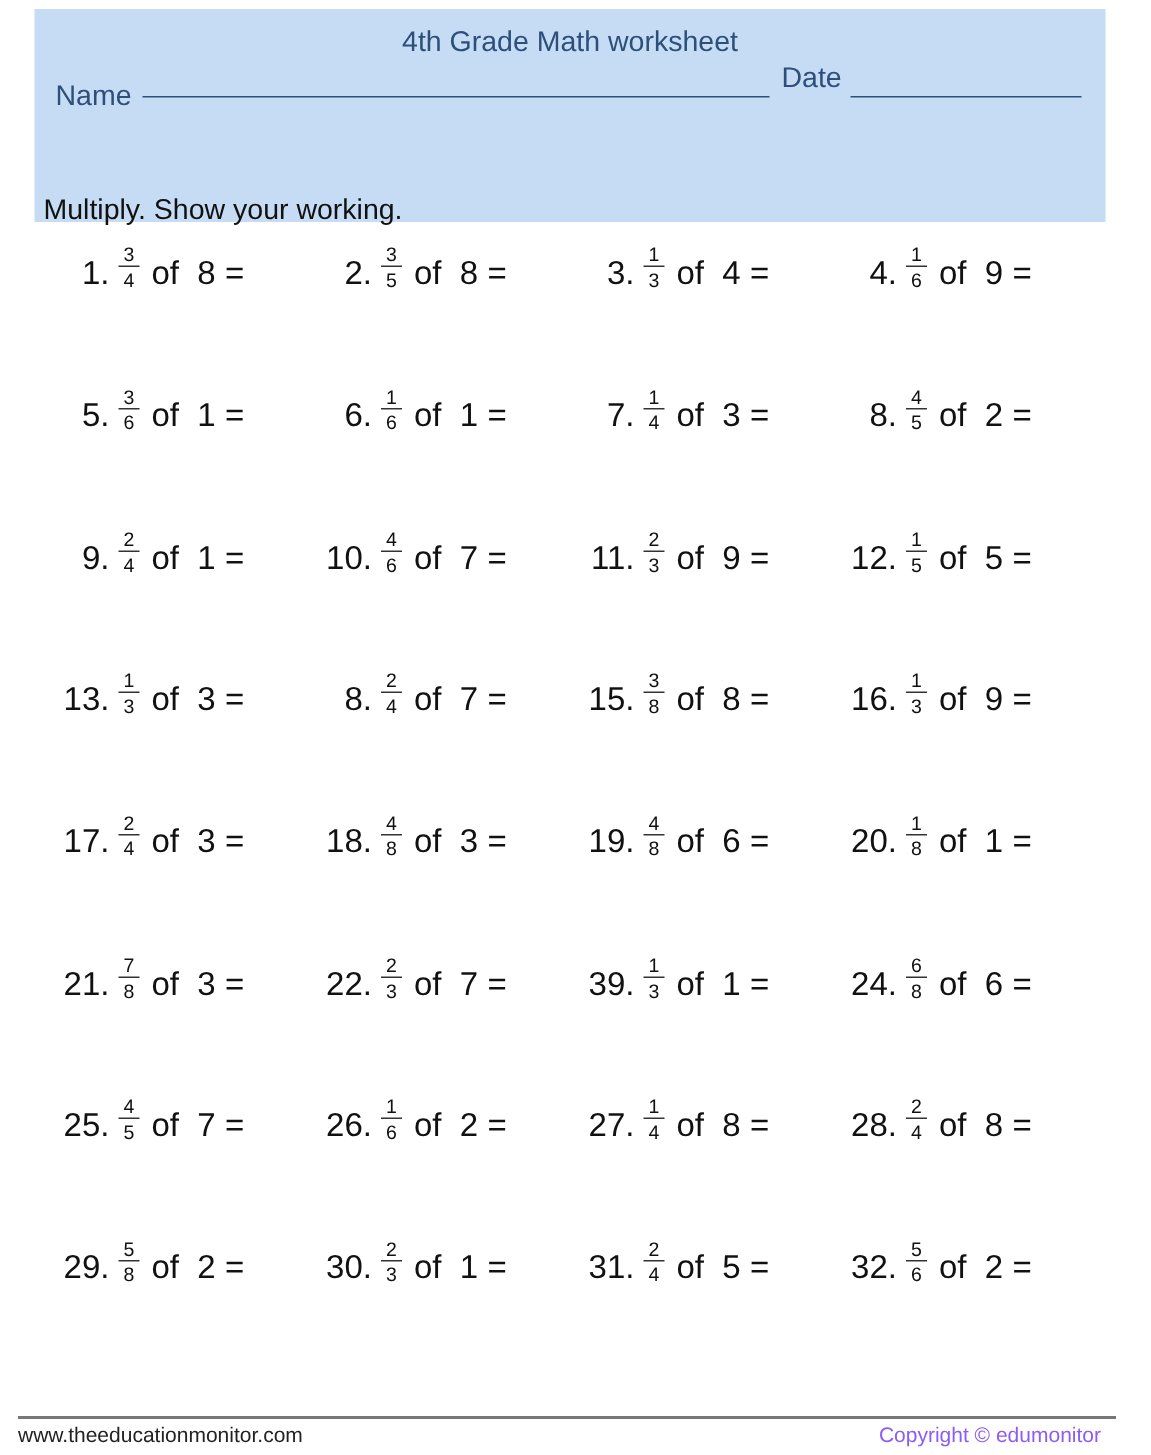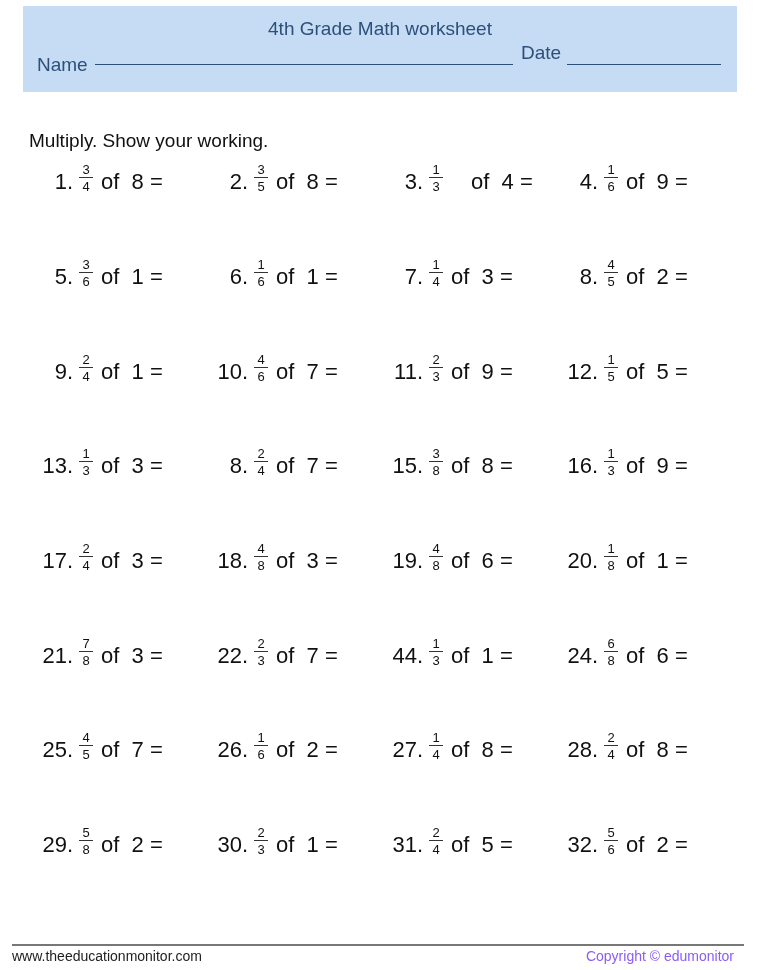--- a/index.html
+++ b/index.html
@@ -1,18 +1,18 @@
 <!DOCTYPE html>
 <html><head>
 <meta charset="utf-8">
 <style>
   html, body { margin:0; padding:0; background:#ffffff; }
   body { width:767px; height:970px; position:relative; overflow:hidden;
          font-family:"Liberation Sans", sans-serif; color:#1a1a1a; }
-  .header { position:absolute; left:23px; top:6px; width:714px; height:86px;
+  .header { position:absolute; left:23px; top:6px; width:714px; height:142px;
             background:#c5dcf4; color:#2d4f7a; }
   .h-title { position:absolute; left:0; right:0; top:12px; text-align:center; font-size:19px; }
   .h-name-row { position:absolute; left:14px; top:36px; right:16px; height:30px; font-size:19px; }
   .h-name-label { position:absolute; left:0; top:12px; }
   .h-name-line { position:absolute; left:58px; width:418px; top:22px; border-bottom:1.5px solid #2d4f7a; }
   .h-date-label { position:absolute; left:484px; top:0; }
   .h-date-line { position:absolute; left:530px; right:0; top:22px; border-bottom:1.5px solid #2d4f7a; }
   .h-sub { position:absolute; left:0; right:0; top:84px; text-align:center; font-size:19px; }
   .instructions { position:absolute; left:29px; top:130px; font-size:19px; color:#111; }
   .problem { position:absolute; height:40px; font-size:22px; color:#111; white-space:nowrap; }
@@ -56,21 +56,21 @@
         <span class="d">5</span>
       </span>
       <span class="rest" style="white-space: pre;">of  8 =</span>
     </div>
     <div class="problem" style="left: 429px; top: 163px;">
       <span class="num">3.</span>
       <span class="frac">
         <span class="n">1</span>
         <span class="d">3</span>
       </span>
-      <span class="rest" style="white-space: pre; margin-left: 20px;">of  4 =</span>
+      <span class="rest" style="white-space: pre;">of  4 =</span>
     </div>
     <div class="problem" style="left: 604px; top: 163px;">
       <span class="num">4.</span>
       <span class="frac">
         <span class="n">1</span>
         <span class="d">6</span>
       </span>
       <span class="rest" style="white-space: pre;">of  9 =</span>
     </div>
     <div class="problem" style="left: 79px; top: 258px;">
@@ -211,21 +211,21 @@
     </div>
     <div class="problem" style="left: 254px; top: 637px;">
       <span class="num">22.</span>
       <span class="frac">
         <span class="n">2</span>
         <span class="d">3</span>
       </span>
       <span class="rest" style="white-space: pre;">of  7 =</span>
     </div>
     <div class="problem" style="left: 429px; top: 637px;">
-      <span class="num">44.</span>
+      <span class="num">39.</span>
       <span class="frac">
         <span class="n">1</span>
         <span class="d">3</span>
       </span>
       <span class="rest" style="white-space: pre;">of  1 =</span>
     </div>
     <div class="problem" style="left: 604px; top: 637px;">
       <span class="num">24.</span>
       <span class="frac">
         <span class="n">6</span>

